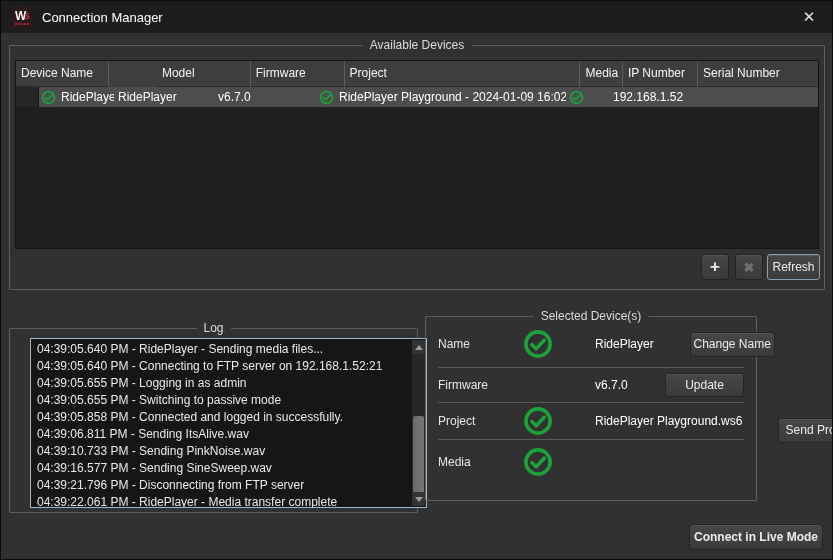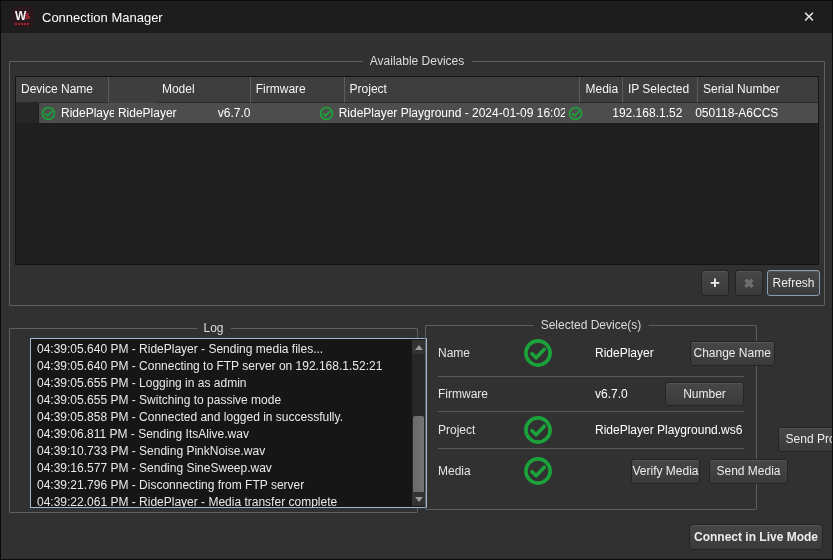--- a/index.html
+++ b/index.html
@@ -32,23 +32,23 @@
     display:flex; align-items:center; justify-content:center;
     color:#e6e6e6; font-size:15px; cursor:pointer;
   }
 
   
   .groupbox { position:absolute; border:1px solid #5e5e5e; border-radius:1px; }
   .groupbox > .gb-label {
     position:absolute; top:-8px; left:50%; transform:translateX(-50%);
     background:#313131; padding:0 7px; font-size:12px; color:#dcdcdc; white-space:nowrap;
   }
-  .gb-available { left:8px;  top:60px;  width:816px; height:245px; }
+  .gb-available { left:8px;  top:44px;  width:816px; height:245px; }
   .gb-log      { left:8px;  top:327px; width:409px; height:185px; }
-  .gb-selected { left:424px; top:324px; width:332px; height:185px; }
+  .gb-selected { left:424px; top:315px; width:332px; height:185px; }
 
   
   .devices-table {
     position:absolute; left:5px; top:14px; width:804px; height:189px;
     background:#1f1f1f; border:1px solid #141414; overflow:hidden;
   }
   .tbl-header { display:flex; height:26px; background:#3e3e3e; }
   .tbl-header .hcell {
     border-right:1px solid #5c5c5c; border-bottom:1px solid #2a2a2a;
     font-size:12px; color:#f5f5f5; line-height:25px; padding-left:5px;
@@ -155,21 +155,21 @@
   <div class="groupbox gb-available">
     <span class="gb-label">Available Devices</span>
 
     <div class="devices-table">
       <div class="tbl-header">
         <div class="hcell c0">Device Name</div>
         <div class="hcell c1">Model</div>
         <div class="hcell c2">Firmware</div>
         <div class="hcell c3">Project</div>
         <div class="hcell c4">Media</div>
-        <div class="hcell c5">IP Selected</div>
+        <div class="hcell c5">IP Number</div>
         <div class="hcell c6">Serial Number</div>
       </div>
 
       <div class="tbl-row">
         <div class="cell rowhead"></div>
         <div class="cell devname">
           <svg class="check-sm" viewBox="0 0 24 24">
             <circle cx="12" cy="12" r="9.5" fill="none" stroke="#1ca23a" stroke-width="2.8"></circle>
             <path d="M7.2 12.6 L10.5 15.8 L17 9" fill="none" stroke="#1ca23a" stroke-width="2.8" stroke-linecap="round" stroke-linejoin="round"></path>
           </svg>
@@ -184,21 +184,20 @@
           </svg>
           <span>RidePlayer Playground - 2024-01-09 16:02:10</span>
         </div>
         <div class="cell media">
           <svg class="check-sm" viewBox="0 0 24 24">
             <circle cx="12" cy="12" r="9.5" fill="none" stroke="#1ca23a" stroke-width="2.8"></circle>
             <path d="M7.2 12.6 L10.5 15.8 L17 9" fill="none" stroke="#1ca23a" stroke-width="2.8" stroke-linecap="round" stroke-linejoin="round"></path>
           </svg>
         </div>
         <div class="cell ip">192.168.1.52</div>
-        <div class="cell serial">050118-A6CCS</div>
       </div>
     </div>
 
     <div class="btn btn-add">+</div>
     <div class="btn btn-remove disabled" aria-disabled="true">✖</div>
     <div class="btn btn-refresh focused">Refresh</div>
   </div>
 
   <div class="groupbox gb-log">
     <span class="gb-label">Log</span>
@@ -242,21 +241,21 @@
           <div class="btn btn-change-name">Change Name</div>
         </span>
       </div>
       <div class="sel-sep"></div>
 
       <div class="sel-row r1">
         <span class="sel-label">Firmware</span>
         <span class="sel-icon-slot"></span>
         <span class="sel-value">v6.7.0</span>
         <span class="sel-btns">
-          <div class="btn btn-update">Number</div>
+          <div class="btn btn-update">Update</div>
         </span>
       </div>
       <div class="sel-sep"></div>
 
       <div class="sel-row r2">
         <span class="sel-label">Project</span>
         <span class="sel-icon-slot">
           <svg class="check-lg" viewBox="0 0 24 24">
             <circle cx="12" cy="12" r="9.7" fill="none" stroke="#1ca23a" stroke-width="2.9"></circle>
             <path d="M7.2 12.6 L10.5 15.8 L17 9" fill="none" stroke="#1ca23a" stroke-width="2.9" stroke-linecap="round" stroke-linejoin="round"></path>
@@ -271,24 +270,20 @@
 
       <div class="sel-row r3">
         <span class="sel-label">Media</span>
         <span class="sel-icon-slot">
           <svg class="check-lg" viewBox="0 0 24 24">
             <circle cx="12" cy="12" r="9.7" fill="none" stroke="#1ca23a" stroke-width="2.9"></circle>
             <path d="M7.2 12.6 L10.5 15.8 L17 9" fill="none" stroke="#1ca23a" stroke-width="2.9" stroke-linecap="round" stroke-linejoin="round"></path>
           </svg>
         </span>
         <span class="sel-value"></span>
-        <span class="sel-btns">
-          <div class="btn btn-verify-media">Verify Media</div>
-          <div class="btn btn-send-media">Send Media</div>
-        </span>
       </div>
 
     </div>
   </div>
 
   <div class="btn btn-connect">Connect in Live Mode</div>
 
 </div>
 
 </body></html>

